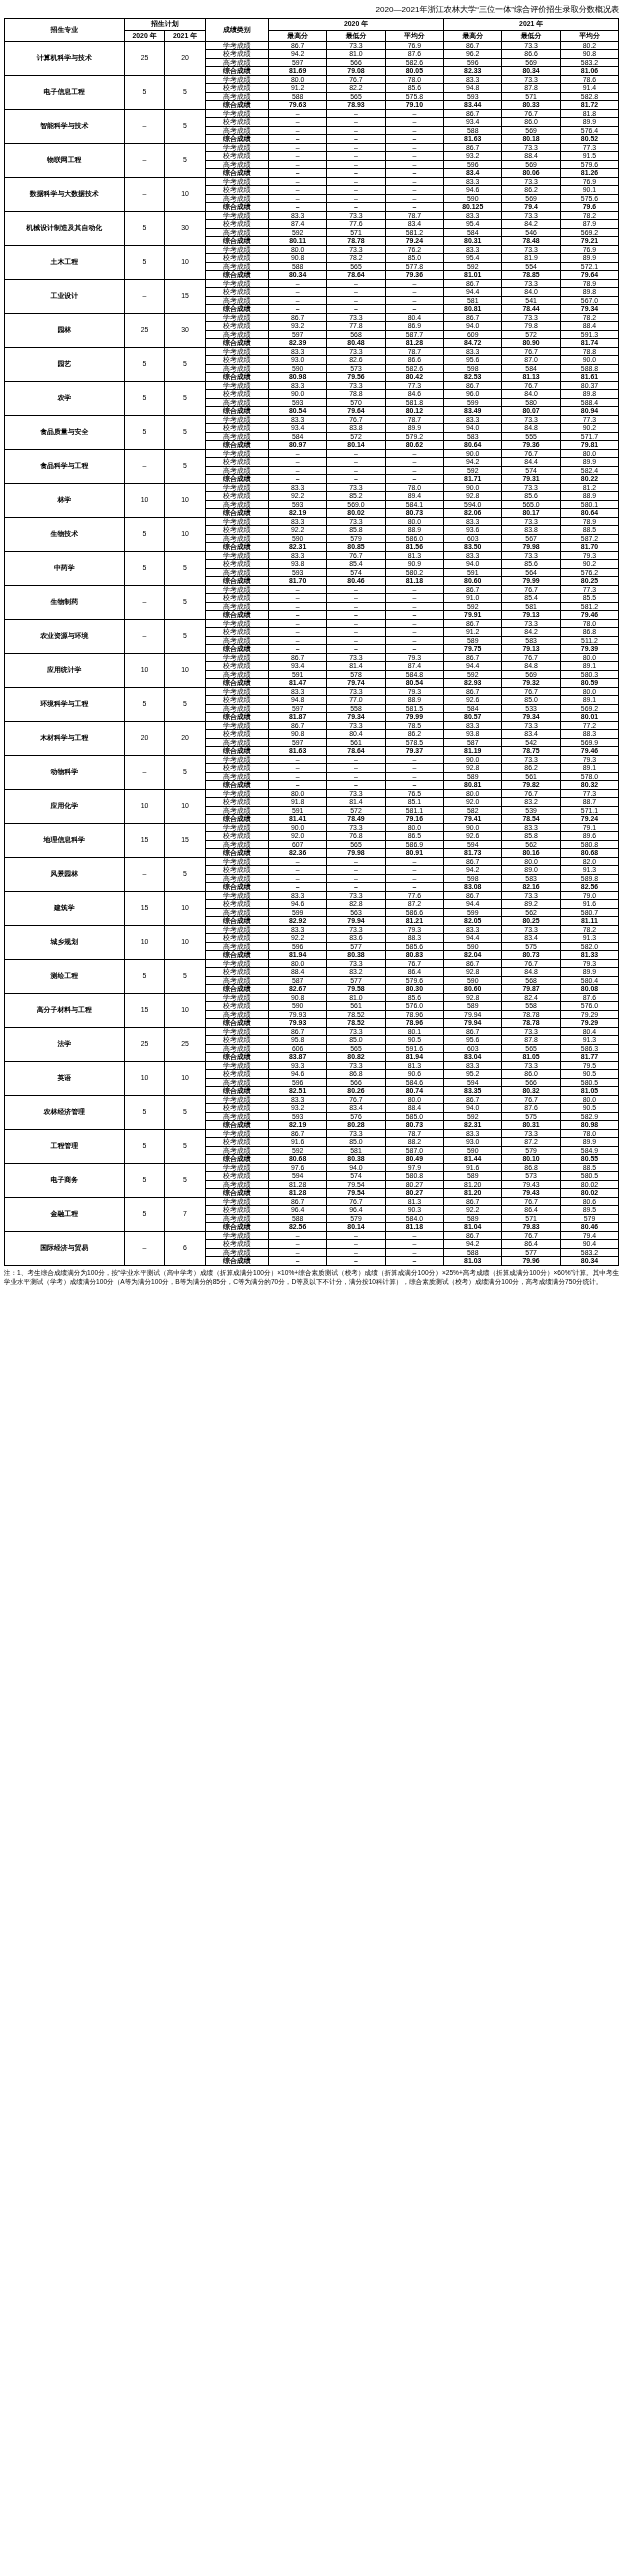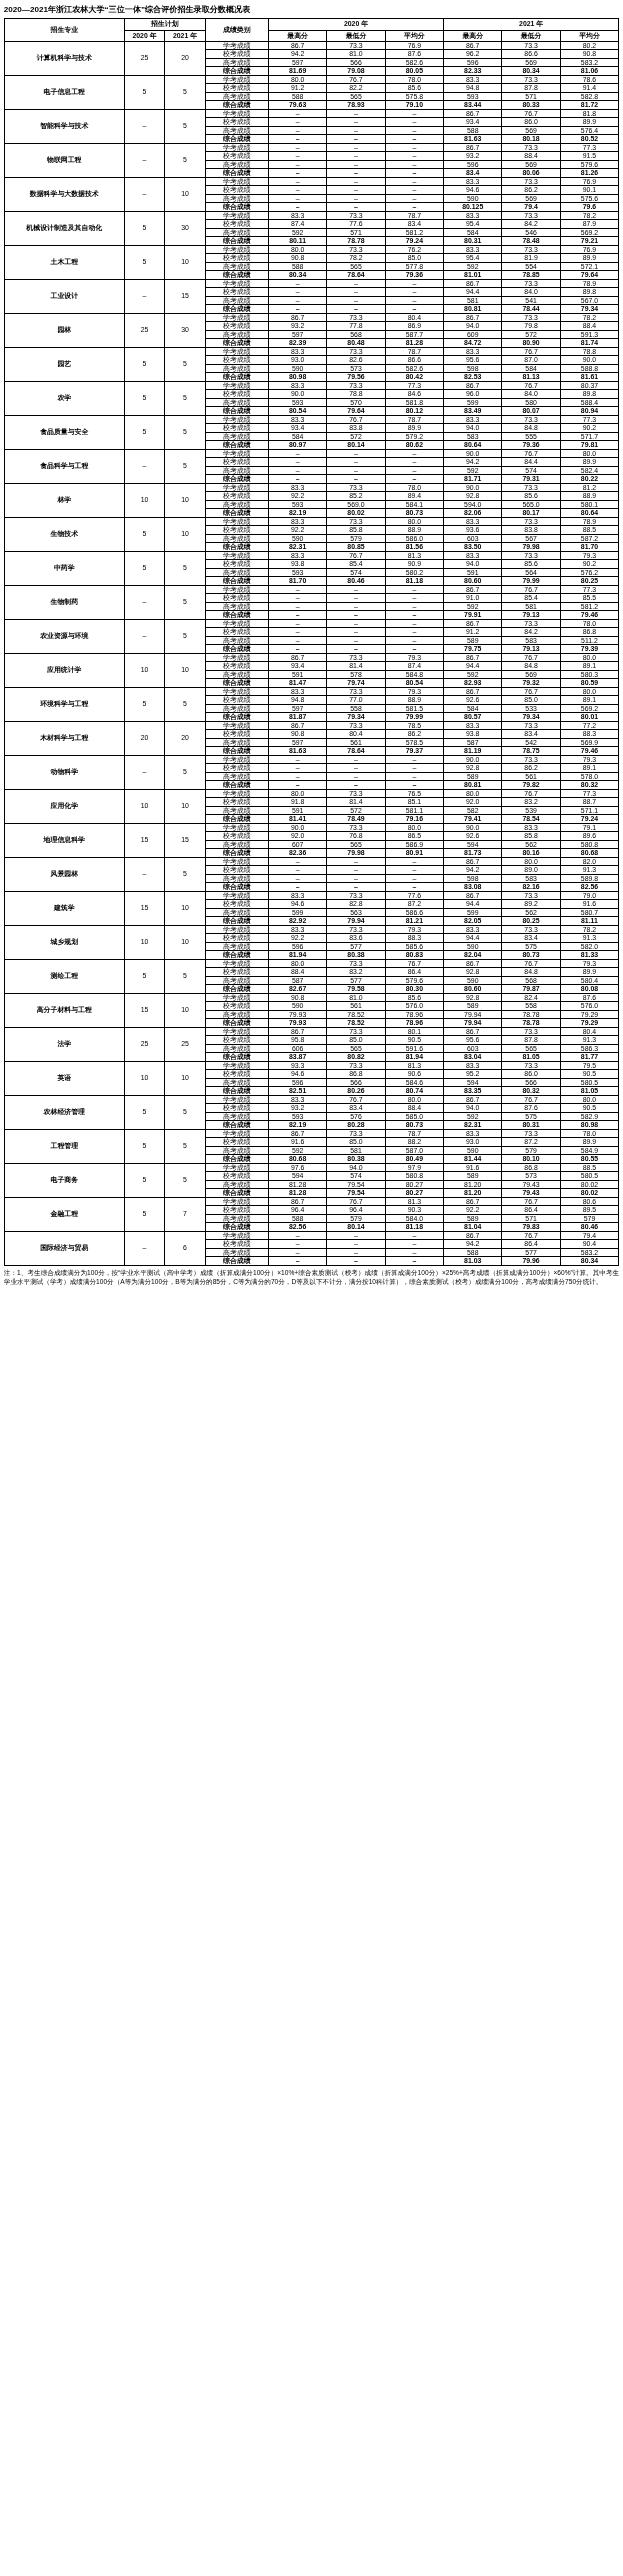--- a/index.html
+++ b/index.html
@@ -1,18 +1,18 @@
 <!DOCTYPE html>
 <html style="font-size:10px"><head>
 <meta charset="utf-8">
 <style>
   html,body{margin:0;padding:0;background:#ffffff;}
   body{font-family:"Liberation Sans","DejaVu Sans",sans-serif;}
   #page{width:623px;min-height:2576px;box-sizing:border-box;padding:2.5px 3.8px 3.8px 3.8px;background:#fff;}
-  .doc-title{text-align:left;font-size:8.1px;font-weight:bold;letter-spacing:0px;padding:1.9px 0 2.5px 0;}
+  .doc-title{text-align:right;font-size:8.1px;font-weight:normal;letter-spacing:0px;padding:1.9px 0 2.5px 0;}
   table.main{border-collapse:collapse;width:100%;table-layout:fixed;}
   table.main td,table.main th{border:0.6px solid #000;font-size:6.9px;padding:0 1.3px;line-height:7.5px;}
   .hdr th{font-weight:bold;text-align:center;background:#fff;}
   .hdr-top th{height:10.7px;}
   .hdr-sub th{height:10px;}
   .col-major{width:74px;}
   .col-year{width:25px;}
   .col-type{width:39px;}
   .col-num{width:36px;}
   td.major{text-align:center;font-weight:bold;font-size:6.9px;}

